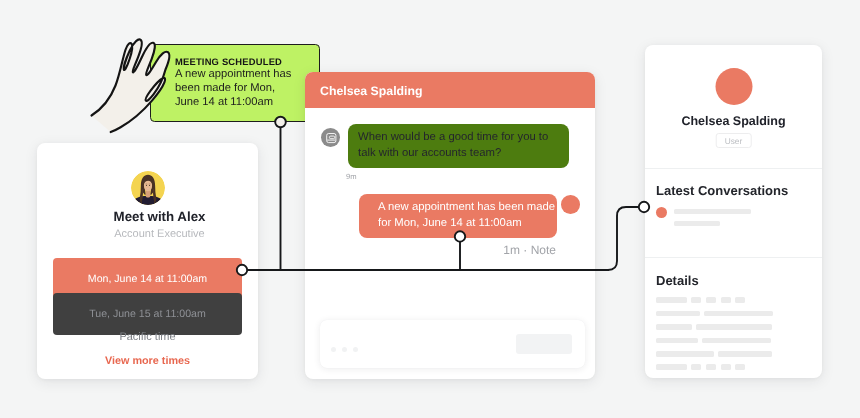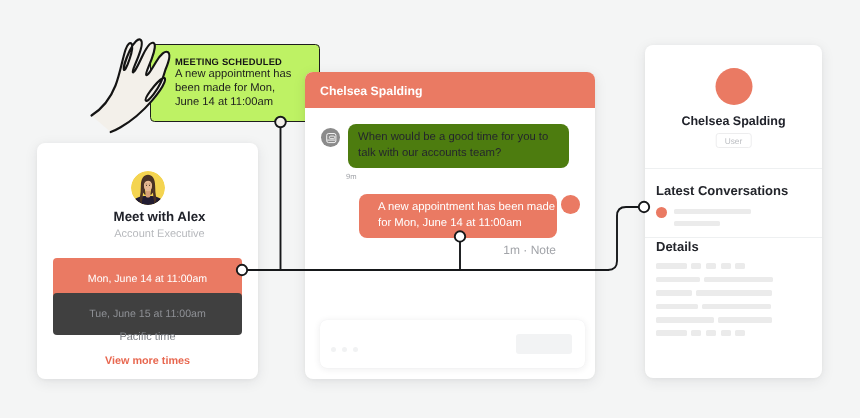--- a/index.html
+++ b/index.html
@@ -54,21 +54,21 @@
   .pf-top{position:relative;height:123px;}
   .pf-avatar{position:absolute;left:50%;top:23px;transform:translateX(-50%);width:37px;height:37px;border-radius:50%;background:#ea7a63;}
   .pf-name{position:absolute;left:0;top:68.5px;width:100%;text-align:center;font-size:12.5px;font-weight:bold;color:#20222a;letter-spacing:0;}
   .pf-badge{position:absolute;left:50%;top:88.4px;transform:translateX(-50%);width:36.6px;height:14.8px;line-height:14.2px;box-sizing:border-box;border:1px solid #ededee;border-radius:3px;font-size:8.3px;color:#bcbec2;text-align:center;}
   .pf-sec{position:relative;border-top:1px solid #eef0f1;padding:13.5px 11px 0;}
   .pf-h{font-size:13px;font-weight:bold;color:#23252b;letter-spacing:0;}
   .conv-row{display:flex;align-items:flex-start;margin-top:9px;}
   .conv-dot{width:11px;height:11px;border-radius:50%;background:#ea7a63;flex:none;margin-top:0px;}
   .conv-lines{margin-left:7px;padding-top:2px;}
   .sk{height:5.6px;border-radius:1.5px;background:#ebebeb;margin-bottom:6.7px;}
-  .pf-sec-details{padding-top:1px;margin-top:4px;}
+  .pf-sec-details{padding-top:15px;margin-top:24px;}
   .sk-grid{margin-top:9px;}
   .sk-row{display:flex;gap:4.4px;margin-bottom:7.7px;}
   .sk-row > div{height:5.8px;border-radius:1.5px;background:#ebebeb;}
 </style>
 </head>
 <body>
 
 <div class="stage">
 
   <svg id="connectors" viewBox="0 0 860 418">

